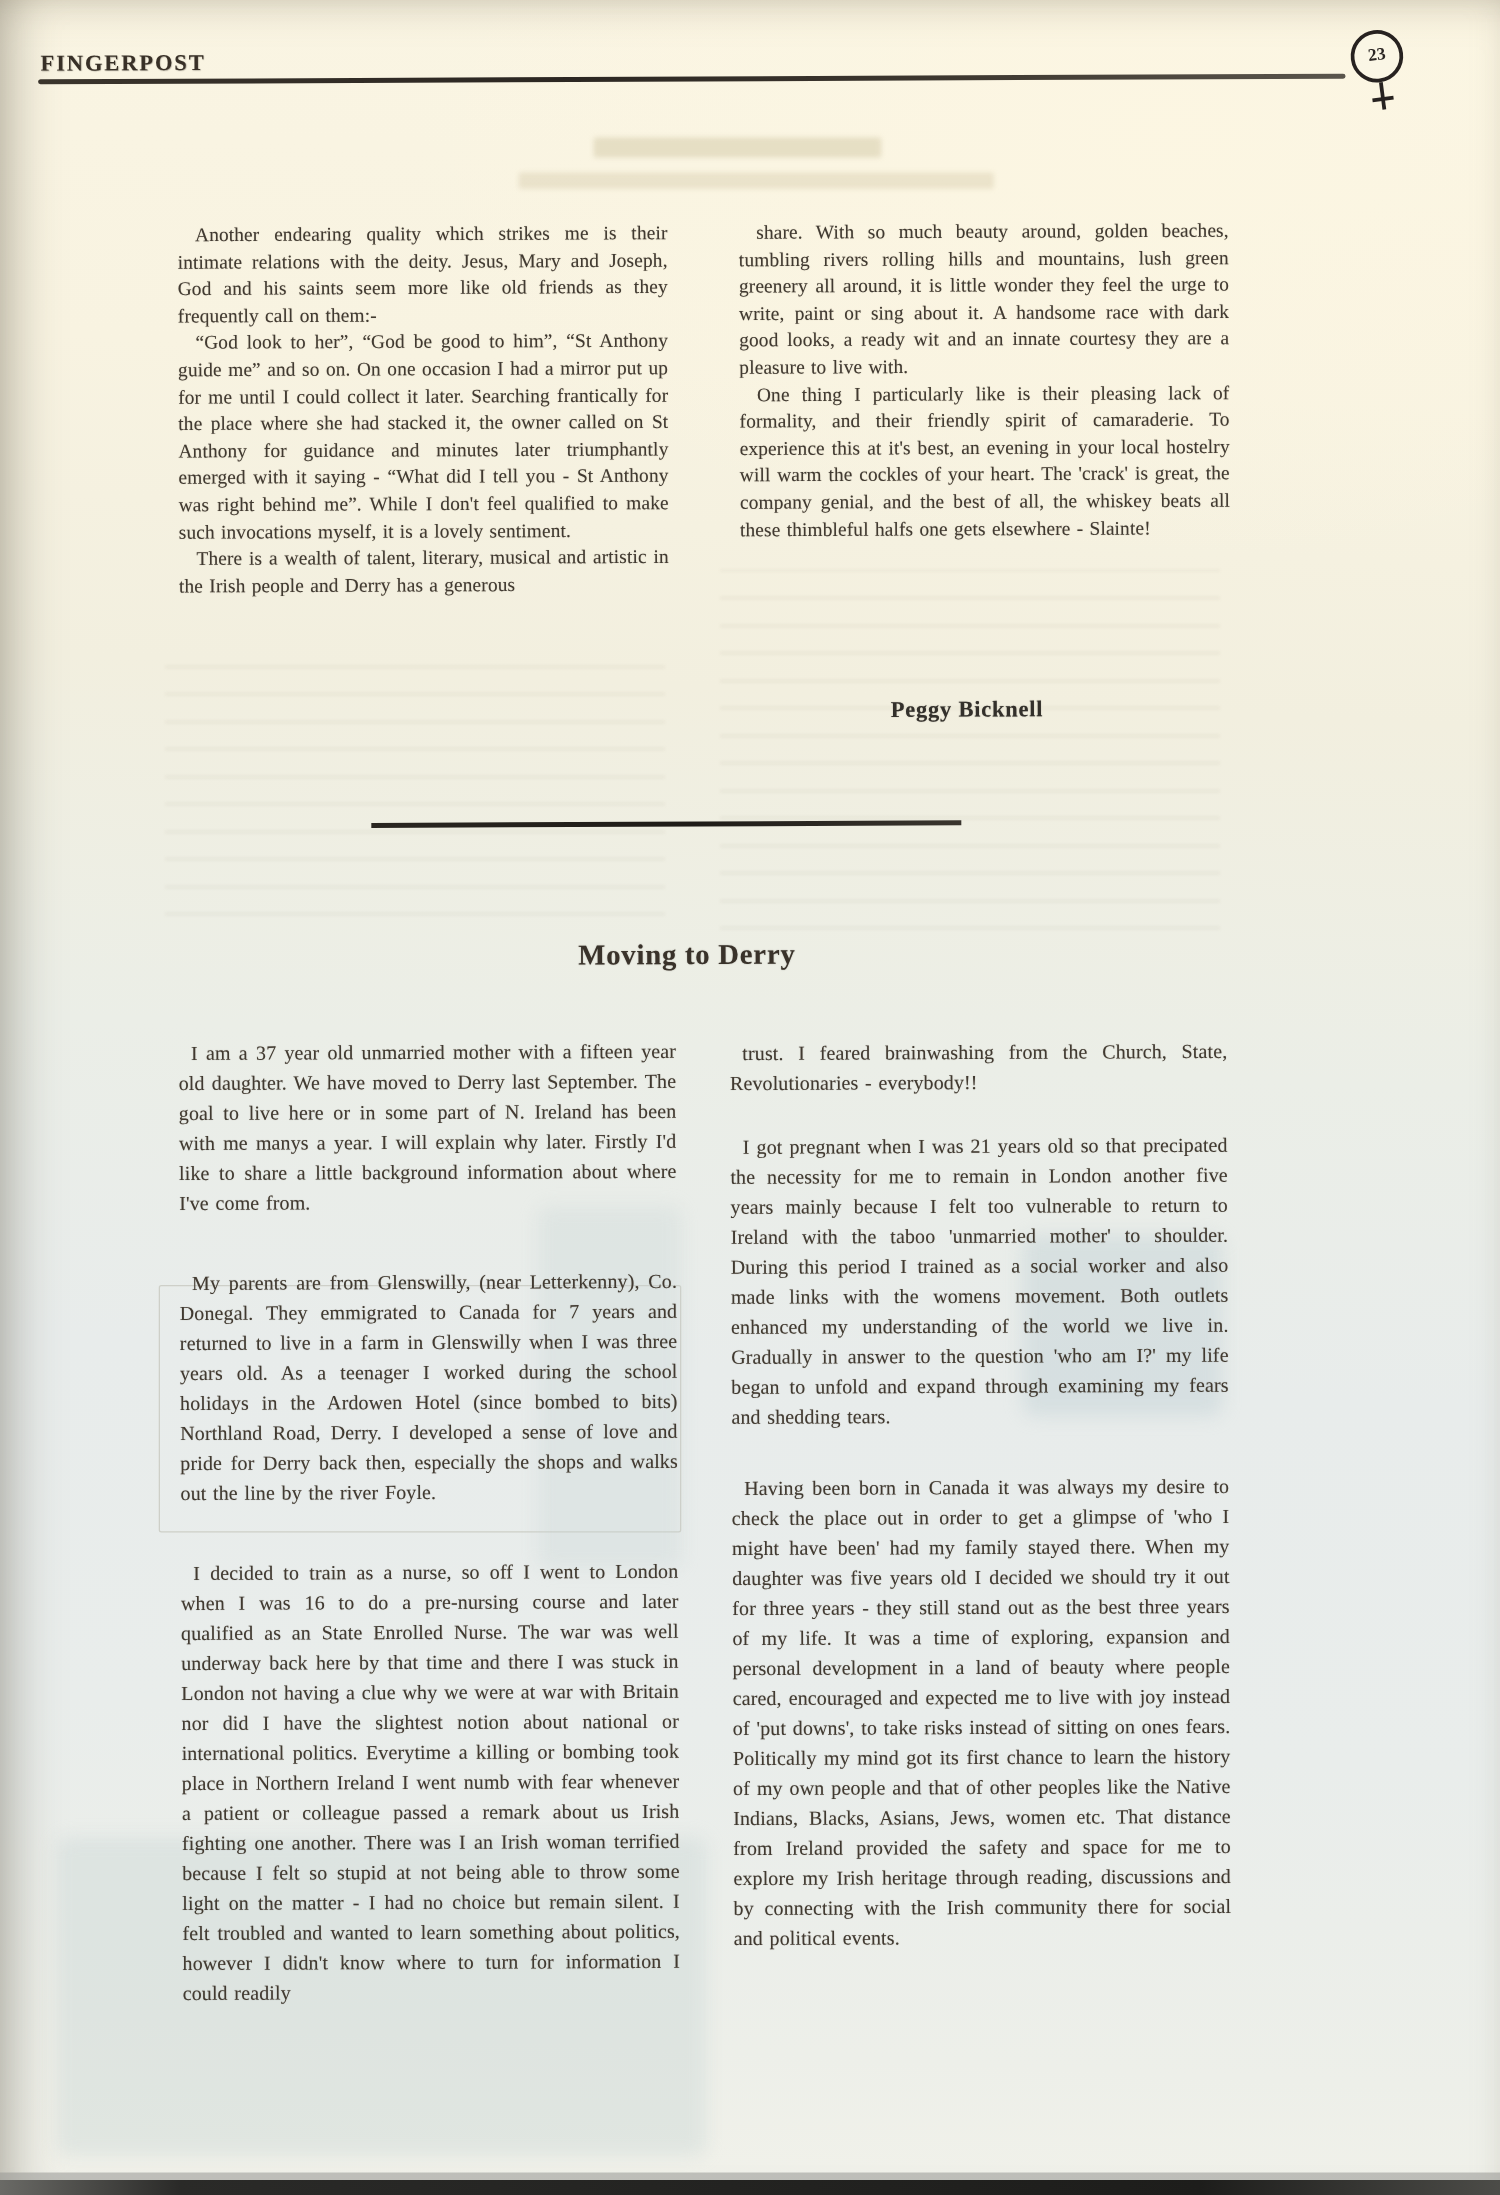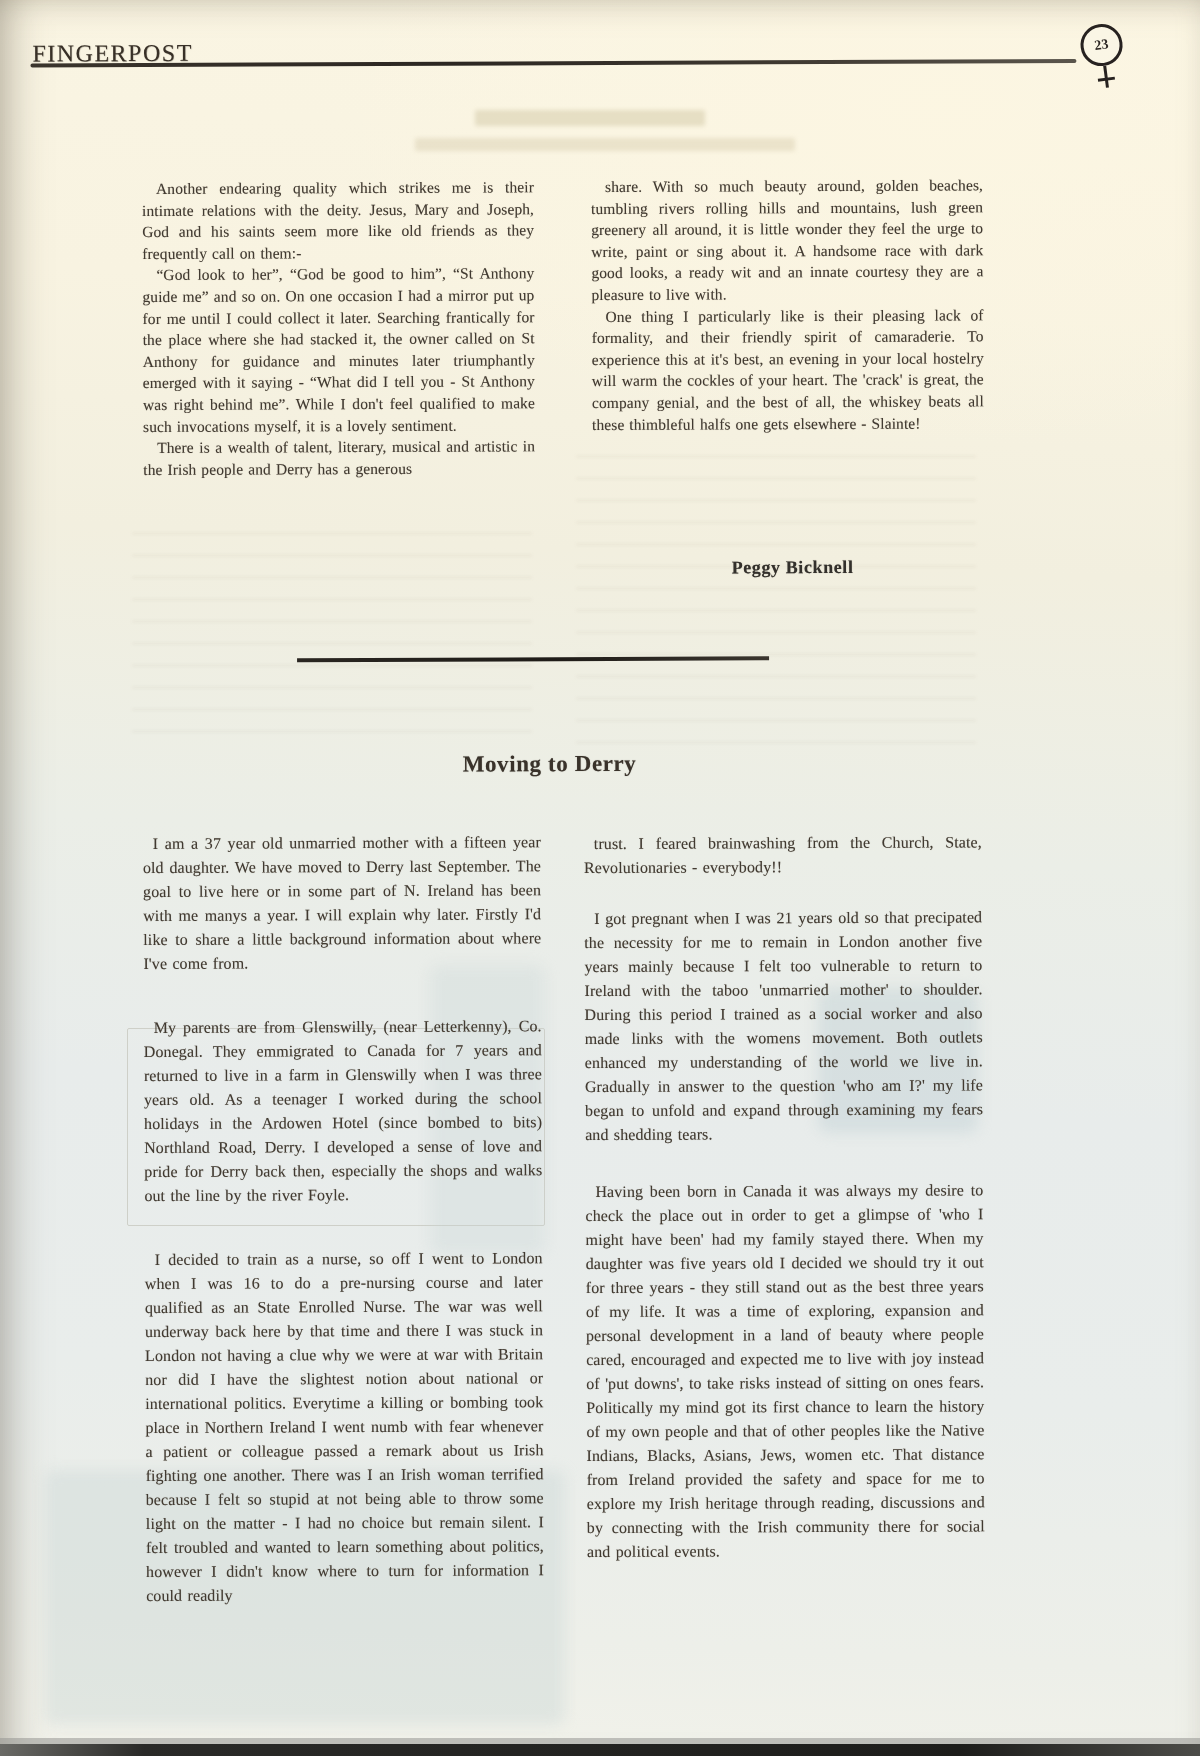--- a/index.html
+++ b/index.html
@@ -10,21 +10,21 @@
       linear-gradient(183deg,#faf5e3 0%,#f8f3e1 18%,#f2efdf 32%,#ebeee7 48%,#e8eceb 62%,#e9edeb 78%,#edefe9 92%,#f2f2ea 100%);
     box-shadow:
       inset 32px 0 42px -26px rgba(105,100,85,0.5),
       inset -14px 0 30px -20px rgba(150,145,130,0.28),
       inset 0 26px 36px -26px rgba(140,128,102,0.33);
     font-family:"Liberation Serif","DejaVu Serif",serif;
     color:#413a31;
   }
   .content{position:absolute;inset:0;transform:rotate(-0.25deg);}
   .masthead{
-    position:absolute;left:36px;top:38px;font-size:24px;font-weight:normal;
+    position:absolute;left:36px;top:38px;font-size:18px;font-weight:bold;
     letter-spacing:1.5px;color:#383027;text-shadow:0.5px 0.5px 0.9px rgba(56,48,39,0.45);
   }
   .header-rule{
     position:absolute;left:34px;top:61px;width:1046px;height:4px;border-radius:2px;
     background:linear-gradient(90deg,#3a342c 0%,#2c2722 40%,#3d372f 70%,#5a554c 100%);
   }
   .page-symbol{position:absolute;left:1086px;top:26px;width:44px;height:72px;transform:rotate(-7deg);}
   .page-symbol .circle{
     width:36px;height:36px;border:3px solid #272220;border-radius:50%;
     display:flex;align-items:center;justify-content:center;
@@ -33,21 +33,21 @@
   .page-symbol .stem{position:absolute;left:20px;top:42px;width:3px;height:22px;background:#272220;}
   .page-symbol .crossbar{position:absolute;left:13px;top:54px;width:17px;height:3px;background:#272220;}
 
   .body-col{position:absolute;text-align:justify;letter-spacing:0.1px;
     text-shadow:0 0 0.8px rgba(74,62,48,0.4);}
   .body-col p{margin:0;}
   .a1{width:392px;font-size:15.5px;line-height:21.6px;word-spacing:1px;}
   .a1 p{text-indent:14px;}
   #a1-left{left:145px;top:176px;}
   #a1-right{left:594px;top:176px;}
-  .byline{position:absolute;left:733px;top:558px;font-size:18px;font-weight:bold;
+  .byline{position:absolute;left:714px;top:558px;font-size:18px;font-weight:bold;
     letter-spacing:0.6px;color:#33302b;text-shadow:0 0 0.8px rgba(51,48,43,0.5);}
   .divider{position:absolute;left:298px;top:657px;width:472px;height:4px;
     background:linear-gradient(90deg,#2a2621,#1f1c18 55%,#3a352e);}
   .a2-title{position:absolute;left:370px;top:751px;width:360px;text-align:center;
     font-size:23px;font-weight:bold;letter-spacing:0.6px;color:#39322a;
     text-shadow:0 0 1px rgba(57,50,42,0.45);}
   .a2{width:398px;font-size:16px;line-height:24px;word-spacing:1.2px;}
   .a2 p{text-indent:10px;}
   #a2-left{left:143px;top:830px;}
   #a2-left p + p{margin-top:40px;}

